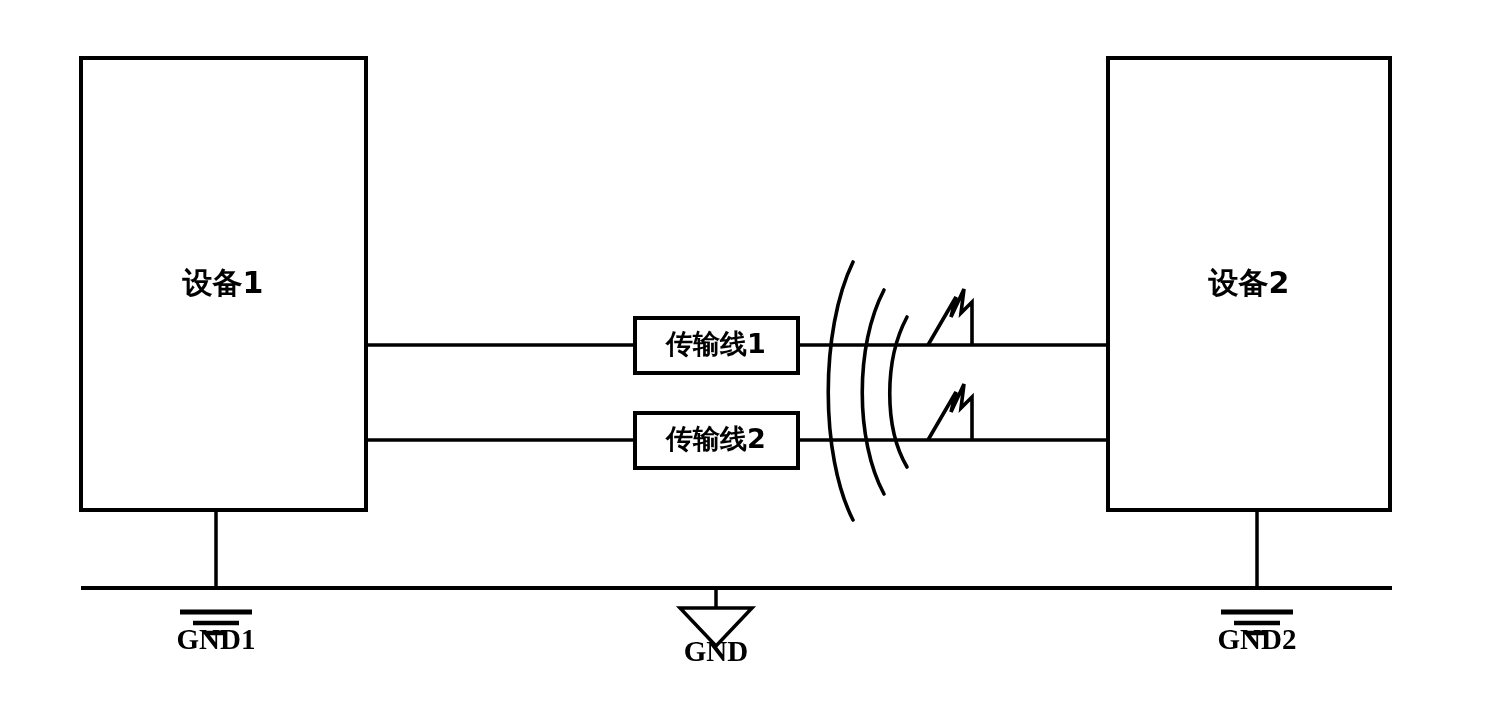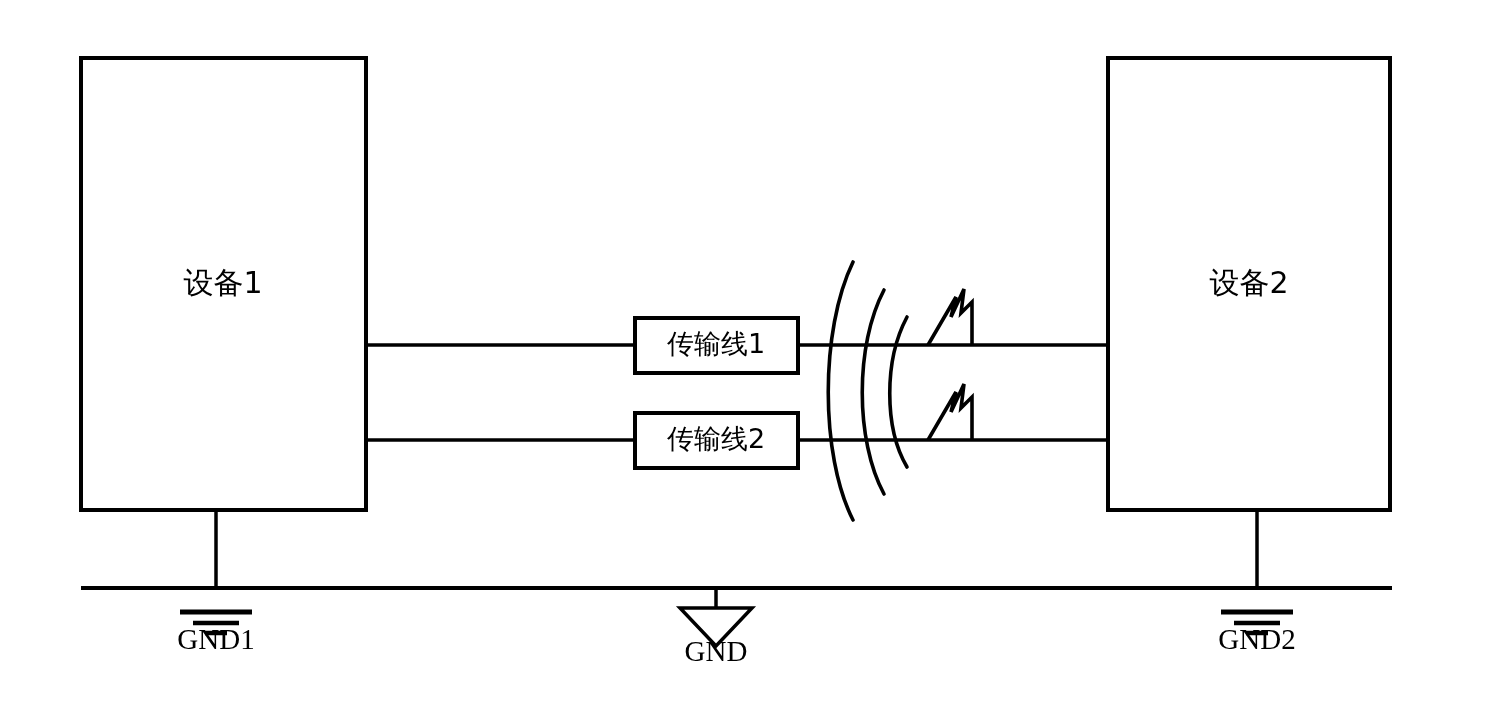--- a/index.html
+++ b/index.html
@@ -12,20 +12,21 @@
     width: 1485px;
     height: 722px;
     font-family: "Liberation Sans", "DejaVu Sans", sans-serif;
     overflow: hidden;
   }
   #diagram-root {
     position: relative;
     width: 1485px;
     height: 722px;
     background: #ffffff;
+    font-weight: bold;
   }
   svg.diagram-canvas {
     display: block;
     width: 1485px;
     height: 722px;
   }
   .device-label {
     font-family: "DejaVu Sans", "Liberation Sans", sans-serif;
     font-size: 30px;
     fill: #000000;

